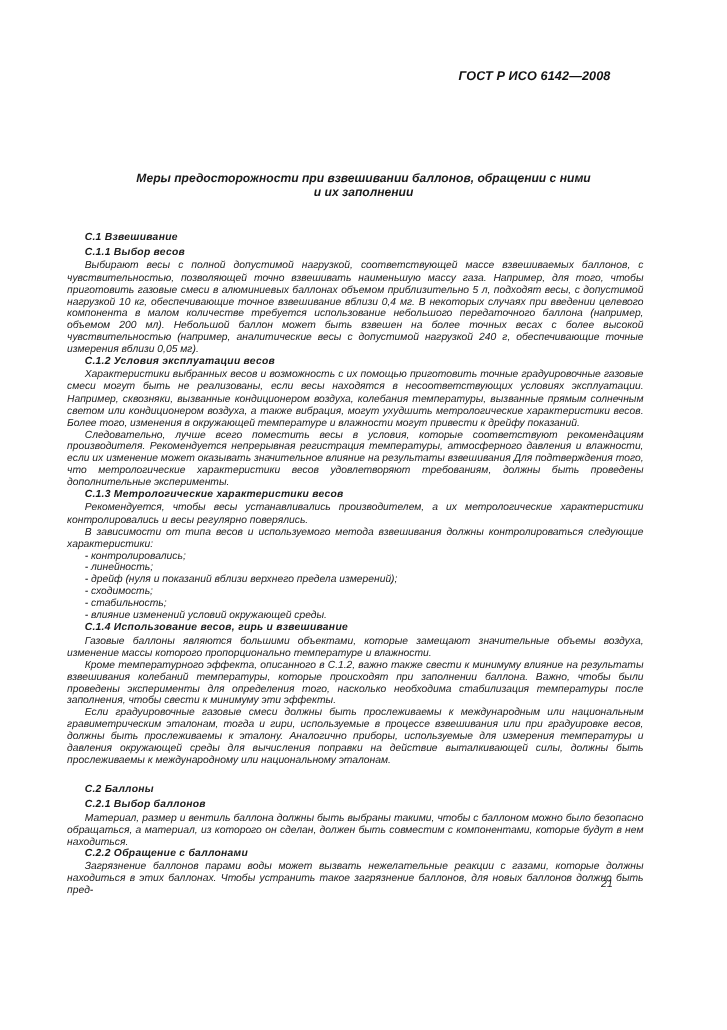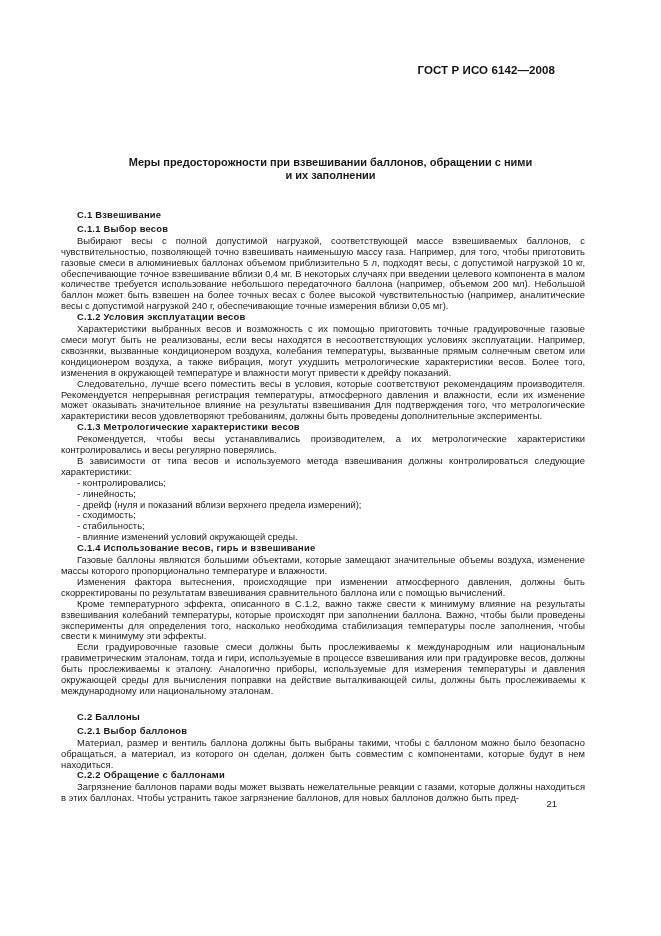--- a/index.html
+++ b/index.html
@@ -1,18 +1,18 @@
 <!DOCTYPE html>
 <html><head>
 <meta charset="utf-8">
 <style>
   html, body { margin: 0; padding: 0; background: #ffffff; }
   body { width: 661px; height: 936px; position: relative; overflow: hidden;
          font-family: "Liberation Sans", sans-serif; color: #1a1a1a; }
-  .page { position: absolute; left: 0; top: 0; width: 636px; height: 936px; }
+  .page { position: absolute; left: 0; top: 0; width: 636px; height: 936px; font-style: italic; }
   .header { position: absolute; top: 64px; right: 81px; font-weight: bold; font-size: 11.5px; letter-spacing: 0.1px; color: #111; }
   .annex { position: absolute; top: 99px; left: 0; width: 661px; text-align: center; font-size: 9.5px; font-weight: bold; line-height: 11.5px; letter-spacing: 0.4px; }
   .title { position: absolute; top: 156px; left: 0; width: 661px; text-align: center; font-size: 11px; font-weight: bold; line-height: 12.5px; }
   .body { position: absolute; top: 198px; left: 61px; width: 524px; font-size: 9.4px; line-height: 10.9px; }
   .h { font-weight: bold; padding-left: 16px; letter-spacing: 0.25px; }
   .h1 { margin-top: 12px; margin-bottom: 3px; }
   .h2 { margin-bottom: 1px; }
   .p { text-align: justify; text-indent: 16px; margin: 0; }
   .li { padding-left: 16px; margin: 0; }
   .gap { height: 3px; }
@@ -47,21 +47,20 @@
       <p class="li">- контролировались;</p>
       <p class="li">- линейность;</p>
       <p class="li">- дрейф (нуля и показаний вблизи верхнего предела измерений);</p>
       <p class="li">- сходимость;</p>
       <p class="li">- стабильность;</p>
       <p class="li">- влияние изменений условий окружающей среды.</p>
     </div>
 
     <div class="h h2">С.1.4 Использование весов, гирь и взвешивание</div>
     <p class="p">Газовые баллоны являются большими объектами, которые замещают значительные объемы воздуха, изменение массы которого пропорционально температуре и влажности.</p>
-    <p class="p">Изменения фактора вытеснения, происходящие при изменении атмосферного давления, должны быть скорректированы по результатам взвешивания сравнительного баллона или с помощью вычислений.</p>
     <p class="p">Кроме температурного эффекта, описанного в С.1.2, важно также свести к минимуму влияние на результаты взвешивания колебаний температуры, которые происходят при заполнении баллона. Важно, чтобы были проведены эксперименты для определения того, насколько необходима стабилизация температуры после заполнения, чтобы свести к минимуму эти эффекты.</p>
     <p class="p">Если градуировочные газовые смеси должны быть прослеживаемы к международным или национальным гравиметрическим эталонам, тогда и гири, используемые в процессе взвешивания или при градуировке весов, должны быть прослеживаемы к эталону. Аналогично приборы, используемые для измерения температуры и давления окружающей среды для вычисления поправки на действие выталкивающей силы, должны быть прослеживаемы к международному или национальному эталонам.</p>
 
     <div class="gap"></div>
     <div class="h h1">С.2 Баллоны</div>
     <div class="h h2">С.2.1 Выбор баллонов</div>
     <p class="p">Материал, размер и вентиль баллона должны быть выбраны такими, чтобы с баллоном можно было безопасно обращаться, а материал, из которого он сделан, должен быть совместим с компонентами, которые будут в нем находиться.</p>
 
     <div class="h h2">С.2.2 Обращение с баллонами</div>
     <p class="p">Загрязнение баллонов парами воды может вызвать нежелательные реакции с газами, которые должны находиться в этих баллонах. Чтобы устранить такое загрязнение баллонов, для новых баллонов должно быть пред-</p>

